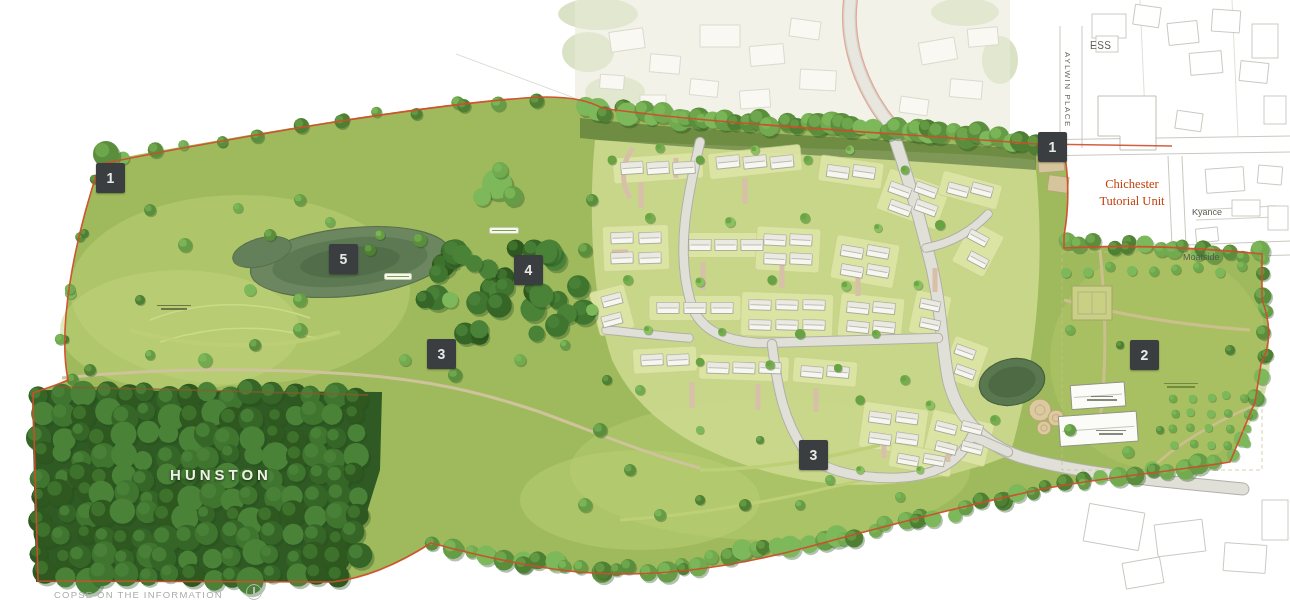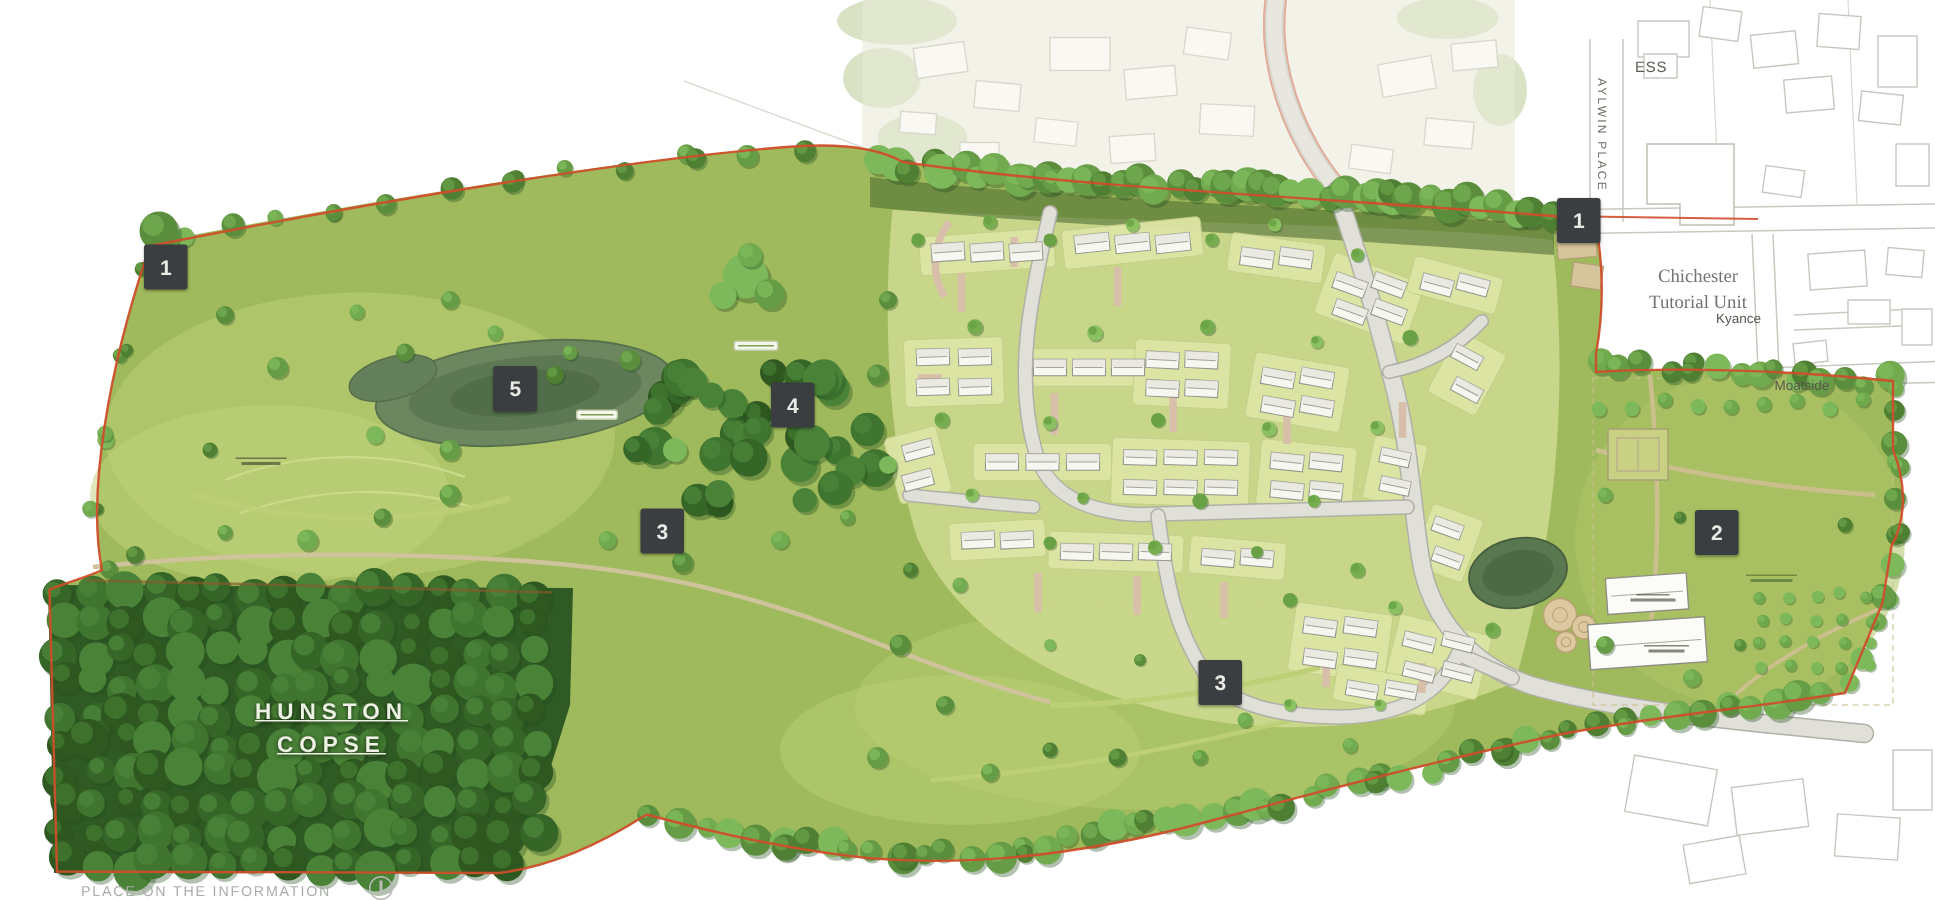--- a/index.html
+++ b/index.html
@@ -6,28 +6,28 @@
   .canvas{position:relative;width:1290px;height:600px;overflow:hidden;background:#ffffff;
           font-family:"Liberation Sans",sans-serif;}
   svg{position:absolute;left:0;top:0;}
   .ov{position:absolute;}
   .badge{width:29px;height:30px;background:#3b3e40;color:#e9e9e6;
          font:600 14px "Liberation Sans",sans-serif;display:flex;align-items:center;
          justify-content:center;border-radius:2px;box-shadow:0 1px 2px rgba(0,0,0,.35);}
   .lbl-hunston{left:146px;top:464px;width:150px;text-align:center;color:#eef2e4;
          font:600 15px "Liberation Sans",sans-serif;letter-spacing:4px;
          text-shadow:0 1px 3px rgba(0,0,0,.7);line-height:1.45;}
-  .lbl-hunston span{display:block;text-decoration:underline;}
-  .lbl-chi{left:1074px;top:176px;width:116px;text-align:center;color:#737373;
+  .lbl-hunston span{display:block;}
+  .lbl-chi{left:1074px;top:176px;width:116px;text-align:center;color:#c2410c;
          font:500 12.5px "Liberation Serif",serif;line-height:1.35;}
   .lbl-chi span{display:block;}
   .lbl-ess{left:1090px;top:40px;font:500 10px "Liberation Sans",sans-serif;color:#5c5c54;letter-spacing:.5px;}
   .lbl-aylwin{left:1063px;top:52px;height:110px;writing-mode:vertical-rl;
          font:500 8px "Liberation Sans",sans-serif;color:#6b6b61;letter-spacing:1.5px;}
-  .lbl-kyance{left:1144px;top:207px;font:500 9px "Liberation Sans",sans-serif;color:#58584f;}
+  .lbl-kyance{left:1192px;top:207px;font:500 9px "Liberation Sans",sans-serif;color:#58584f;}
   .lbl-moatside{left:1183px;top:252px;font:500 9px "Liberation Sans",sans-serif;color:#58584f;}
   .caption{left:54px;top:589px;font:500 9.5px "Liberation Sans",sans-serif;color:#a9ada7;letter-spacing:1.2px;}
   .compass{left:246px;top:584px;width:14px;height:14px;border:1.5px solid #b9bcb6;border-radius:50%;}
   .compass:after{content:"";position:absolute;left:6px;top:2px;width:1.5px;height:9px;background:#b9bcb6;}
   .pill{background:#f5f8ec;border:1px solid #c2cbab;border-radius:2px;height:7px;
         display:flex;align-items:center;padding:0 2px;box-sizing:border-box;}
   .pill i{display:block;width:100%;height:1.5px;background:#7f9c54;}
   .micro{display:flex;flex-direction:column;gap:2px;align-items:center;}
   .micro i{display:block;height:1.4px;background:rgba(55,62,40,.6);}
   .micro.green i{background:rgba(80,110,48,.65);}
@@ -1911,21 +1911,20 @@
   <div class="ov badge" style="left:96px;top:163px">1</div>
   <div class="ov badge" style="left:1038px;top:132px">1</div>
   <div class="ov badge" style="left:1130px;top:340px">2</div>
   <div class="ov badge" style="left:427px;top:339px">3</div>
   <div class="ov badge" style="left:799px;top:440px">3</div>
   <div class="ov badge" style="left:514px;top:255px">4</div>
   <div class="ov badge" style="left:329px;top:244px">5</div>
 
   <div class="ov lbl-hunston">
     <span>HUNSTON</span>
-    <span>COPSE</span>
   </div>
   <div class="ov lbl-chi">
     <span>Chichester</span>
     <span>Tutorial Unit</span>
   </div>
   <div class="ov lbl-ess">ESS</div>
   <div class="ov lbl-aylwin">AYLWIN PLACE</div>
   <div class="ov lbl-kyance">Kyance</div>
   <div class="ov lbl-moatside">Moatside</div>
 
@@ -1945,15 +1944,15 @@
     </div>
   <div class="ov micro" style="left:1094px;top:430px;width:34px">
       <i style="width:30px"></i>
       <i style="width:24px"></i>
     </div>
   <div class="ov micro green" style="left:1162px;top:383px;width:38px">
       <i style="width:34px"></i>
       <i style="width:28px"></i>
     </div>
 
-  <div class="ov caption">PLACE ON THE INFORMATION</div>
+  <div class="ov caption">COPSE ON THE INFORMATION</div>
   <div class="ov compass"></div>
 </div>
 
 </body></html>

